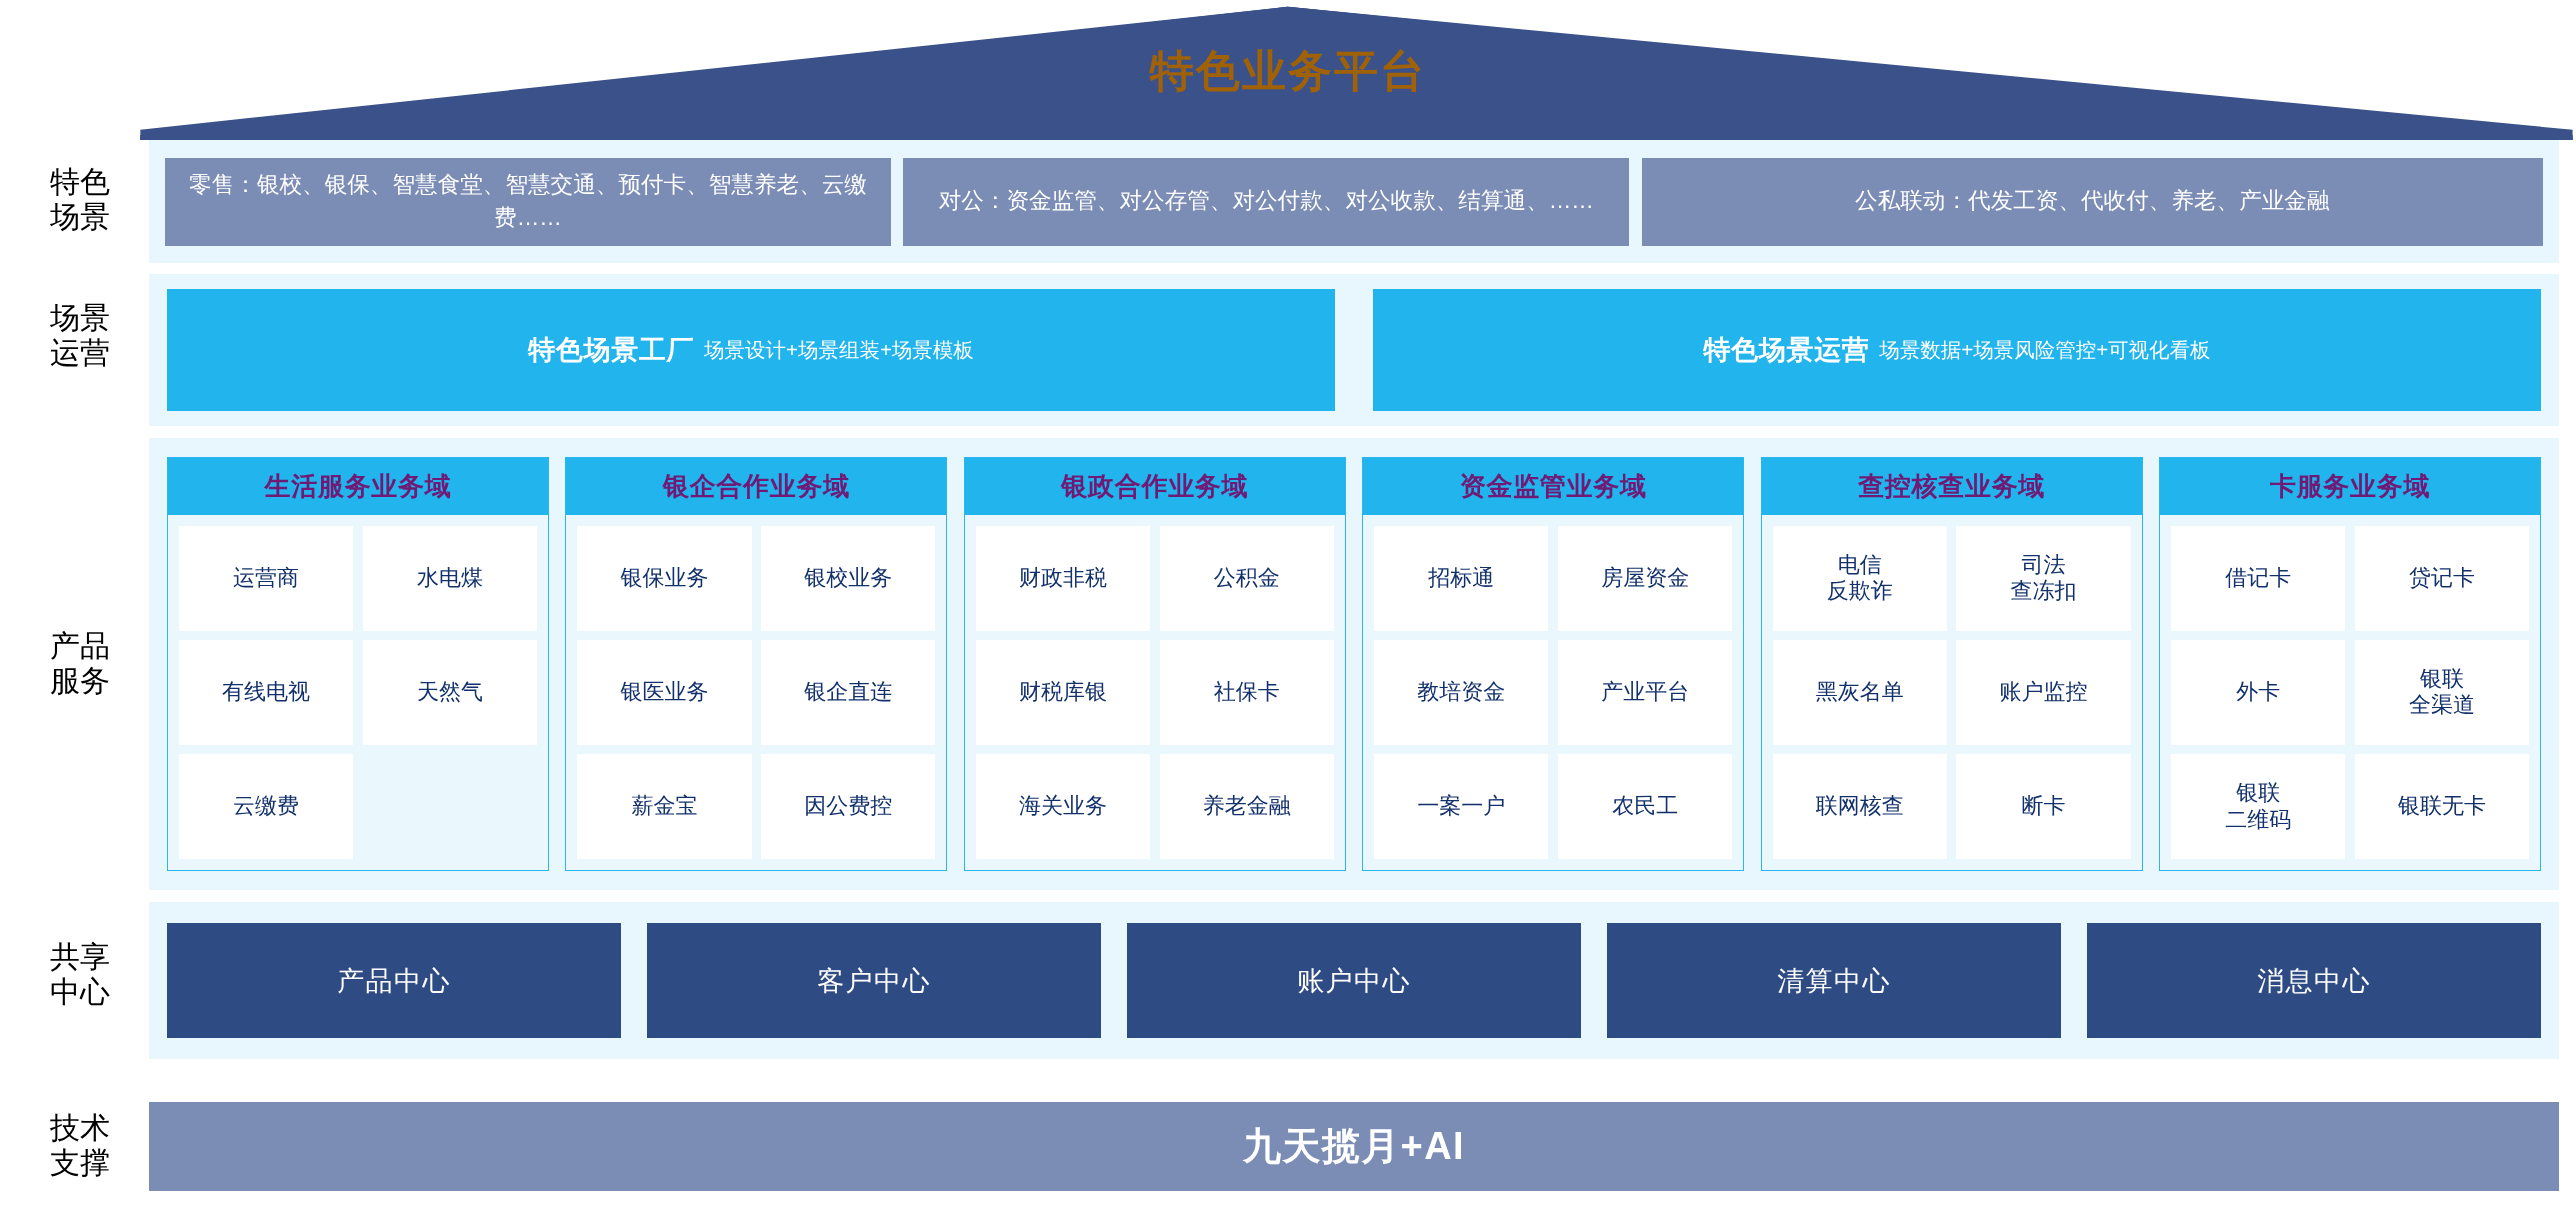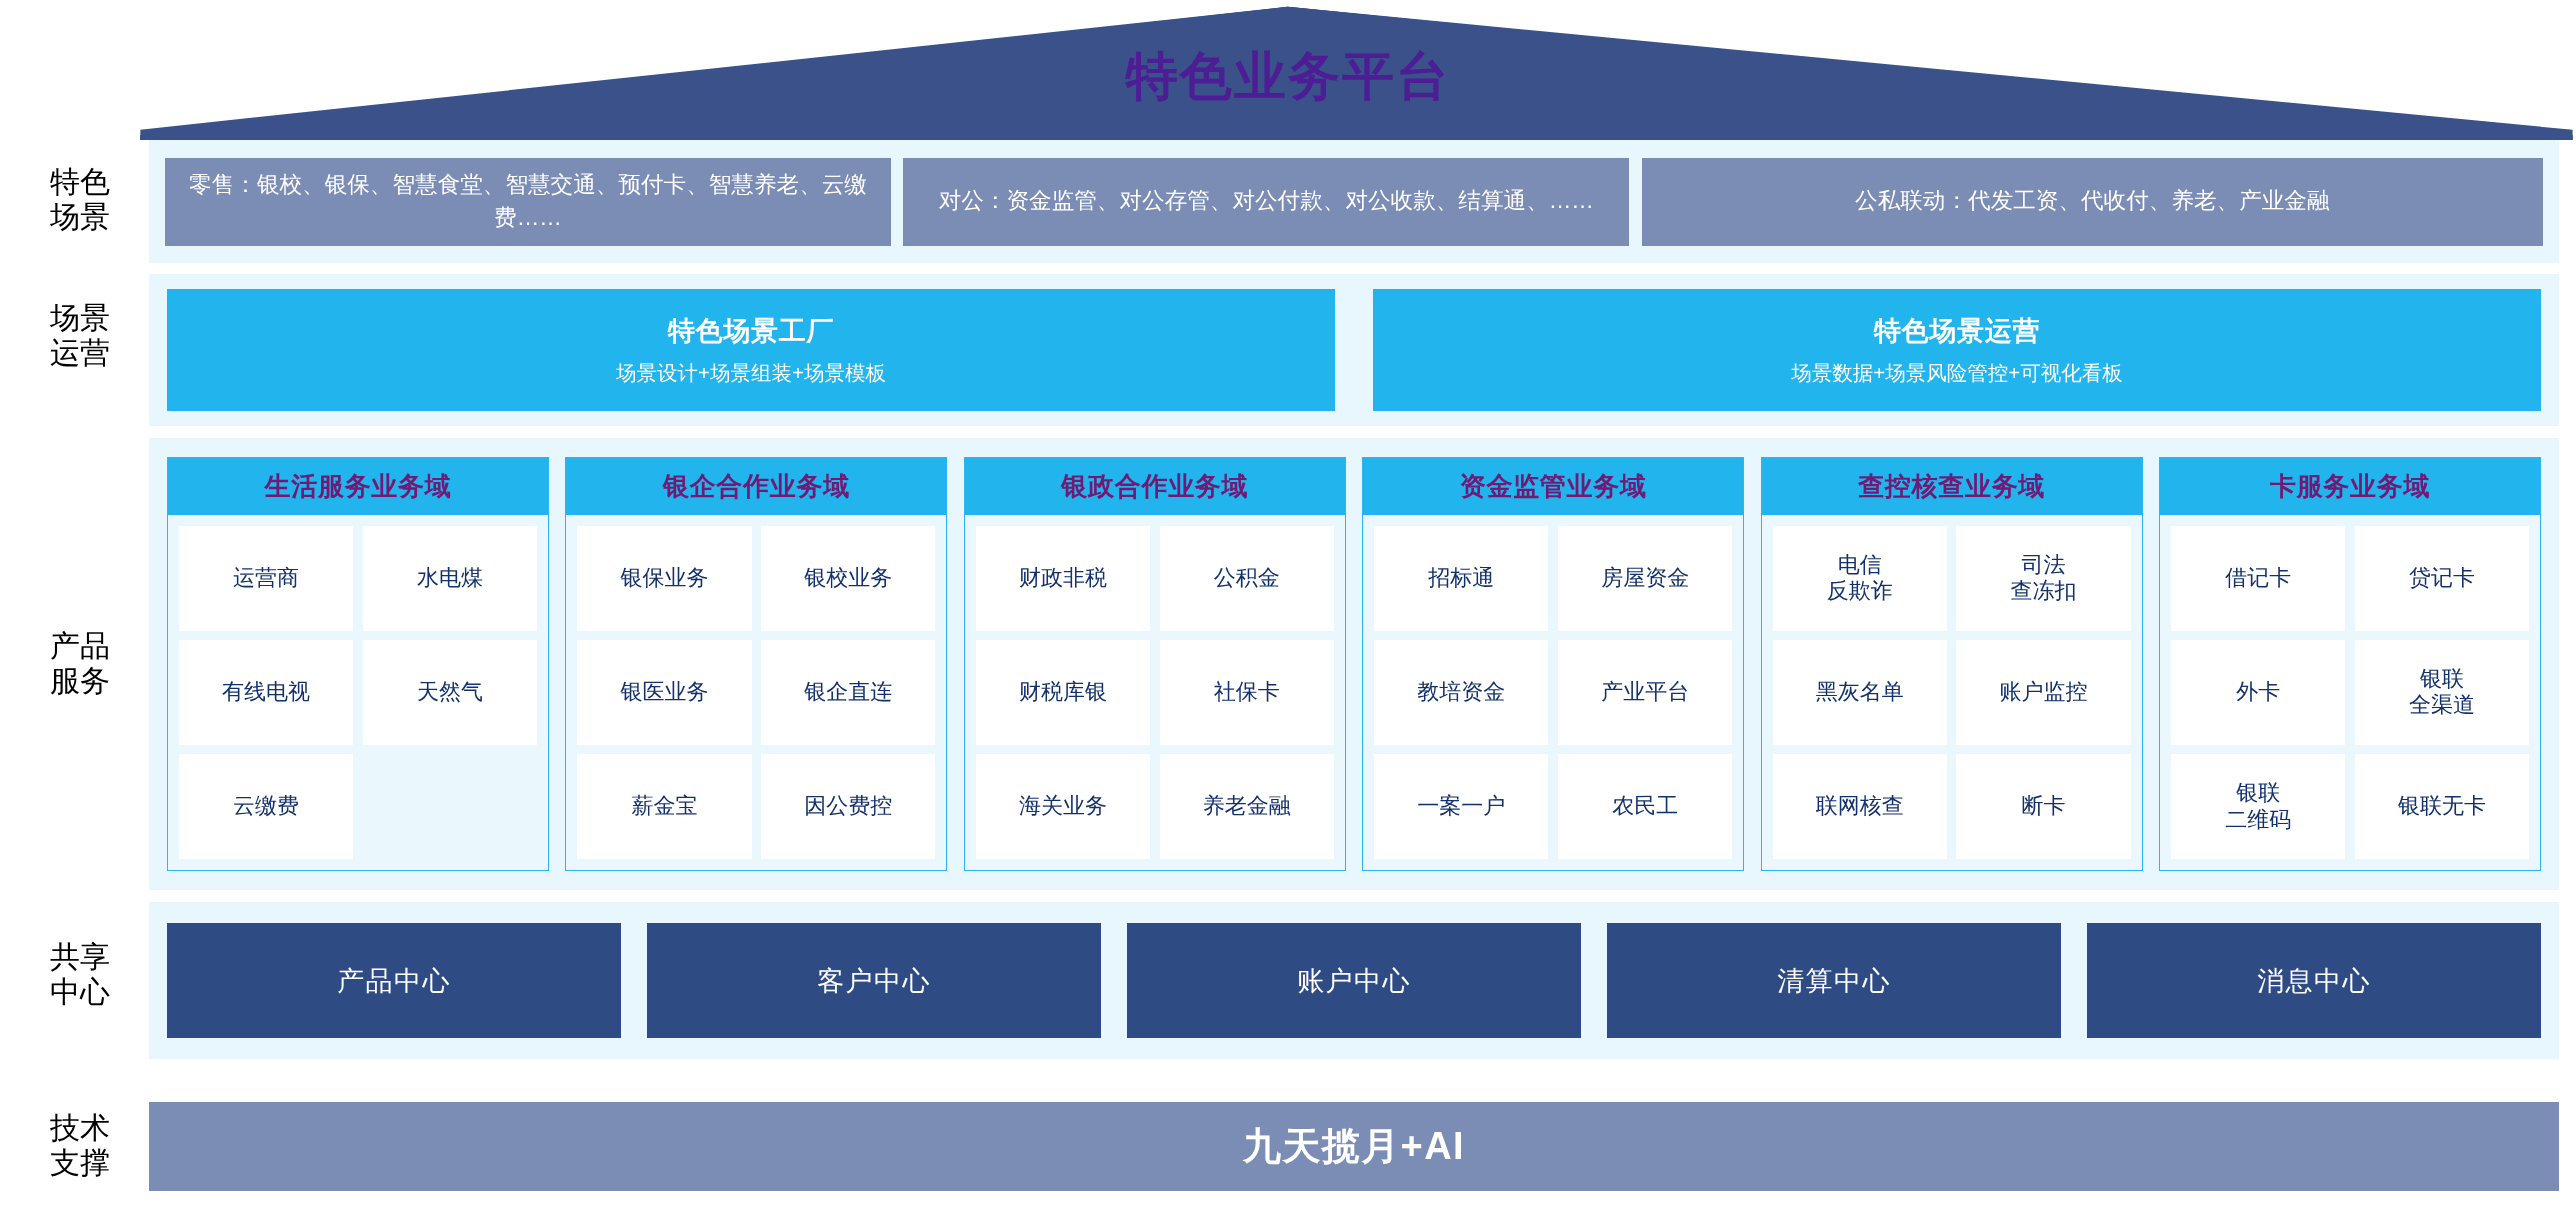--- a/index.html
+++ b/index.html
@@ -7,21 +7,21 @@
     width:2576px;height:1232px;
     font-family:"Liberation Sans","DejaVu Sans",sans-serif;
     overflow:hidden;
     position:relative;
   }
   
   .roof-wrap{position:absolute;left:0;top:0;width:2576px;height:140px;}
   .roof-svg{display:block;width:2576px;height:140px;}
   .roof-title{
     position:absolute;left:0;top:42px;width:2576px;text-align:center;
-    color:#4c1d95;font-size:52px;font-weight:bold;letter-spacing:2.1px;
+    color:#a16207;font-size:44px;font-weight:bold;letter-spacing:2.1px;
   }
   .rowlabel{
     position:absolute;left:15px;width:130px;text-align:center;
     color:#000000;font-size:30px;font-weight:400;line-height:1.18;
   }
   .panel{
     position:absolute;left:149px;width:2410px;
     background:#e8f6fd;
     box-sizing:border-box;
   }
@@ -43,21 +43,21 @@
   .scene-box.b3{flex:1 1 auto;}
 
   
   #panel-ops{top:274px;height:152px;}
   .ops-inner{
     position:absolute;left:0;top:0;width:100%;height:100%;
     display:flex;align-items:center;padding:0 18px;box-sizing:border-box;gap:38px;
   }
   .ops-box{
     flex:1 1 0;height:122px;background:#22b4ec;color:#ffffff;
-    display:flex;flex-direction:column;align-items:center;justify-content:center;
+    display:flex;flex-direction:row;align-items:center;justify-content:center;
     gap:9.6px;
   }
   .ops-title{font-size:27px;font-weight:bold;letter-spacing:0.7px;}
   .ops-sub{font-size:20.5px;font-weight:400;}
 
   
   #panel-products{top:438px;height:452px;}
   .prod-inner{
     position:absolute;left:0;top:0;width:100%;height:100%;
     display:flex;align-items:stretch;padding:19px 18px;box-sizing:border-box;gap:16.4px;

